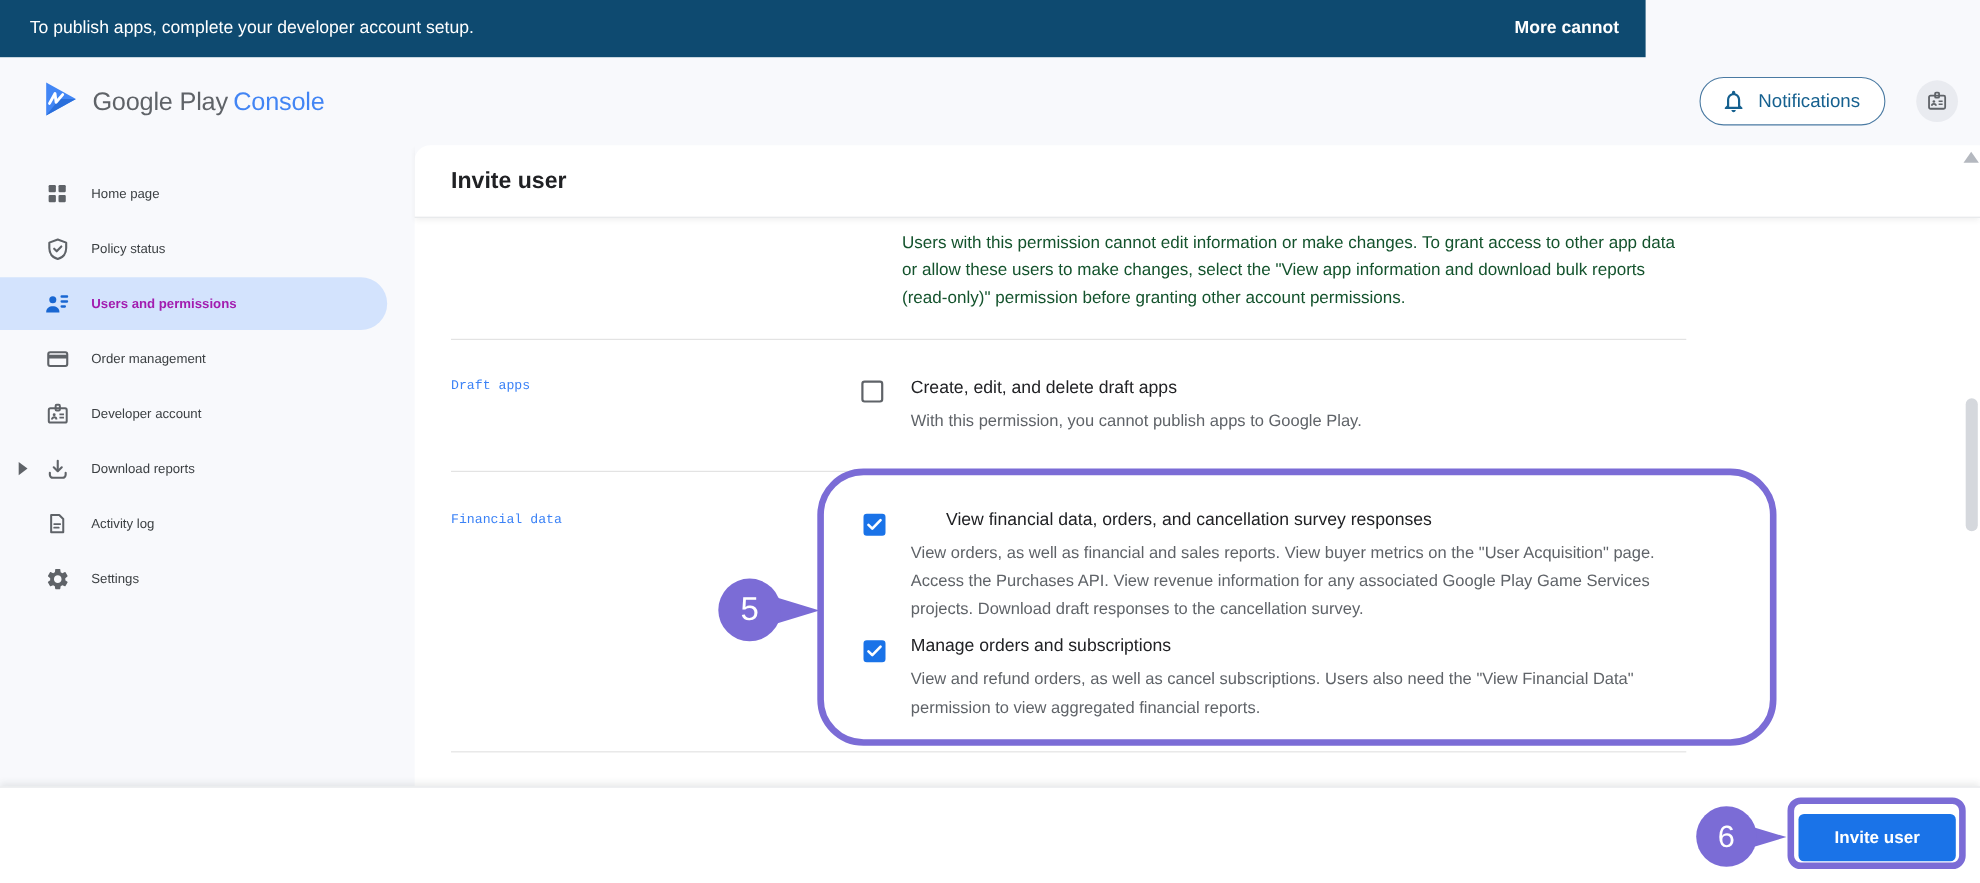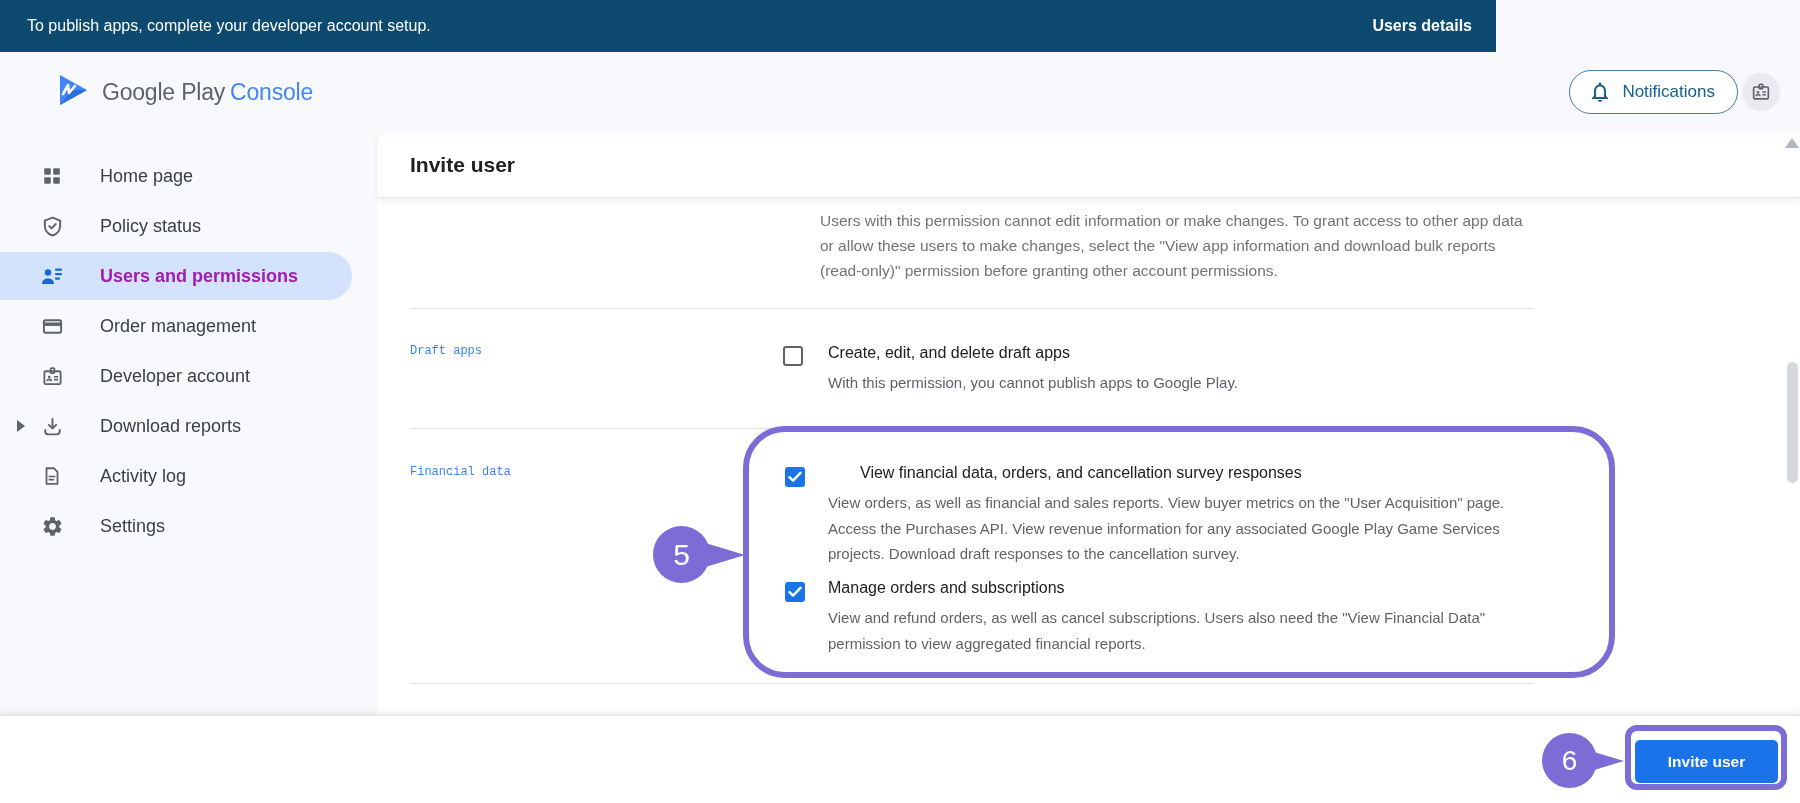--- a/index.html
+++ b/index.html
@@ -7,52 +7,52 @@
   #app { position:relative; width:1800px; height:803px; background:#f8f9fc; }
 
   
   .banner { position:absolute; left:0; top:0; width:1496px; height:52px; background:#0e4a70;
             display:flex; align-items:center; justify-content:space-between; padding:0 24px 0 27px; }
   .banner-msg { color:#ffffff; font-size:16px; }
   .banner-action { color:#ffffff; font-size:16px; font-weight:700; cursor:pointer; }
 
   
   .header { position:absolute; left:0; top:52px; width:1800px; height:80px;
-            display:flex; align-items:center; justify-content:space-between; padding:0 20px 0 56px; }
+            display:flex; align-items:center; justify-content:space-between; padding:0 20px 0 38px; }
   .logo { display:flex; align-items:center; gap:12px; }
   .logo-text { font-size:23px; letter-spacing:-0.2px; color:#5f6368; white-space:nowrap; }
   .logo-text .suffix { color:#4285f4; margin-left:5px; }
-  .header-right { display:flex; align-items:center; gap:4px; }
+  .header-right { display:flex; align-items:center; gap:28px; }
   .notif-pill { display:flex; align-items:center; gap:10px; height:44px; padding:0 22px 0 18px;
                 border:1.5px solid #4a7aa2; border-radius:22px; background:#ffffff; cursor:pointer; }
   .notif-pill span { color:#15608f; font-size:17px; font-weight:500; }
   .badge-btn { width:38px; height:38px; border-radius:50%; background:#e9ebf0;
                display:flex; align-items:center; justify-content:center; cursor:pointer; }
 
   
   .sidebar { position:absolute; left:0; top:152px; width:370px; }
   .side-item { position:relative; height:48px; margin-bottom:2px; display:flex; align-items:center;
                padding-left:40px; cursor:pointer; }
   .side-item .s-icon { width:24px; height:24px; flex:0 0 24px; display:flex; align-items:center; justify-content:center; }
-  .side-item .s-label { margin-left:36px; font-size:18px; color:#3c4043; }
+  .side-item .s-label { margin-left:19px; font-size:12px; color:#3c4043; }
   .side-item.selected { background:#d3e3fd; width:352px; border-radius:0 24px 24px 0; }
   .side-item.selected .s-label { color:#a21caf; font-weight:700; }
   .caret { position:absolute; left:17px; top:50%; transform:translateY(-50%);
            width:0; height:0; border-top:6px solid transparent; border-bottom:6px solid transparent;
            border-left:8px solid #5f6368; }
 
   
   .card { position:absolute; left:377px; top:132px; width:1423px; height:583px;
           background:#ffffff; border-top-left-radius:14px; }
   .card-header { position:absolute; left:0; top:0; width:100%; height:66px;
                  display:flex; align-items:center; padding-left:33px;
                  border-bottom:1px solid #e3e5e8; box-shadow:0 3px 5px rgba(60,64,67,0.08); }
   .card-title { font-size:21px; font-weight:600; color:#202124; }
 
-  .intro { position:absolute; left:443px; top:76px; width:714px; font-size:15.5px; line-height:1.62; color:#737373; }
+  .intro { position:absolute; left:443px; top:76px; width:714px; font-size:15.5px; line-height:1.62; color:#14532d; }
   .divider { position:absolute; left:33px; width:1123px; height:1px; background:#e0e0e0; }
   .sec-label { position:absolute; left:33px; font-size:12px; color:#3b82f6;font-family:Liberation Mono, monospace; }
 
   .checkbox { position:absolute; width:20px; height:20px; border:2px solid #5f6368; border-radius:3px;
               background:#ffffff; cursor:pointer; display:flex; align-items:center; justify-content:center; }
   .checkbox.checked { background:#1a73e8; border-color:#1a73e8; }
   .opt-title { position:absolute; font-size:16px; color:#202124; }
   .opt-desc { position:absolute; font-size:15px; line-height:1.7; color:#5f6368; width:700px; }
 
   
@@ -85,21 +85,21 @@
   .scroll-thumb { position:absolute; left:1787px; top:362px; width:11px; height:121px;
                   background:#d5d8dd; border-radius:6px; }
 </style>
 </head>
 <body>
 
 <div id="app">
 
   <div class="banner">
     <span class="banner-msg">To publish apps, complete your developer account setup.</span>
-    <span class="banner-action">Users details</span>
+    <span class="banner-action">More cannot</span>
   </div>
 
   <div class="header">
     <div class="logo">
       <span>
         <svg width="34" height="34" viewBox="0 0 34 34">
           <polygon points="4,2 4,32 31,17" fill="#4286f5"></polygon>
           <polygon points="4,32 31,17 16,17" fill="#2a6fdb"></polygon>
           <polyline points="7,21 12,12 13,20 19,13" stroke="#ffffff" stroke-width="2.6" fill="none" stroke-linejoin="round" stroke-linecap="round"></polyline>
         </svg>

